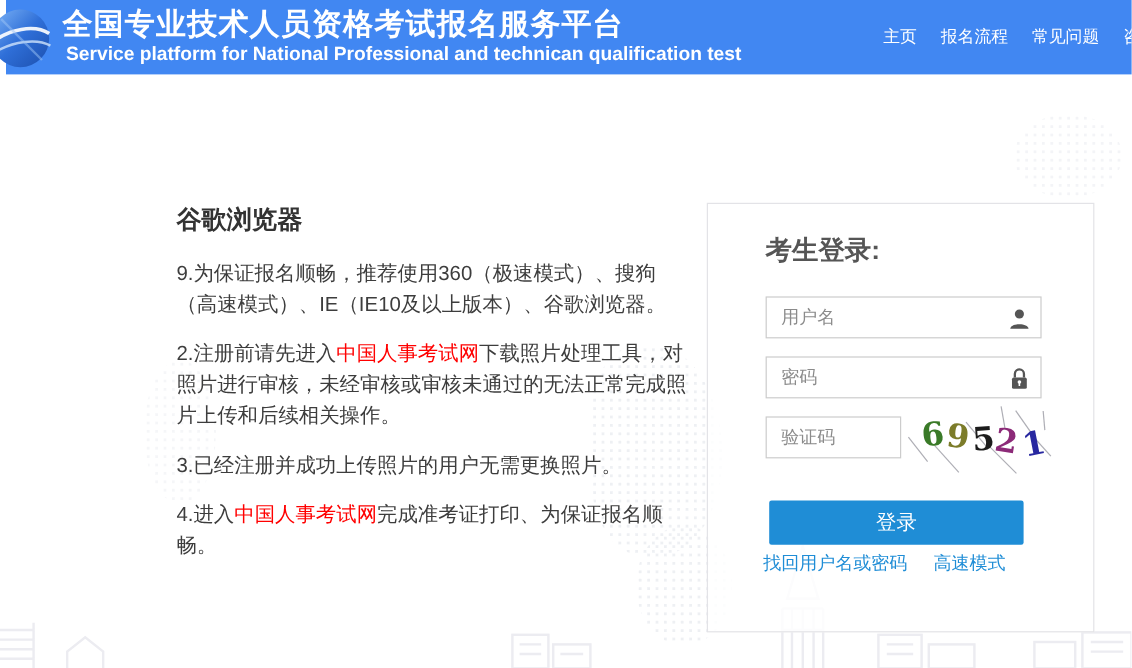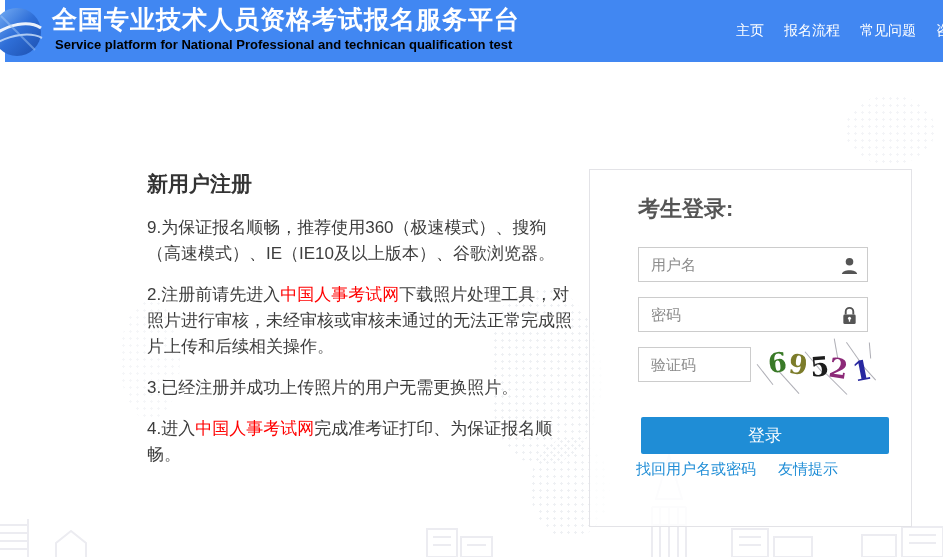--- a/index.html
+++ b/index.html
@@ -23,21 +23,21 @@
     z-index:3;
   }
   .logo{position:absolute;left:-14px;top:6px;width:52px;height:52px;}
   .site-title{
     position:absolute;left:47px;top:3px;
     color:#fff;font-size:25px;font-weight:bold;letter-spacing:1px;
     white-space:nowrap;
   }
   .site-subtitle{
     position:absolute;left:50px;top:37px;
-    color:#000000;font-size:13px;font-weight:bold;white-space:nowrap;
+    color:#ffffff;font-size:16px;font-weight:bold;white-space:nowrap;
   }
   .top-nav{
     position:absolute;right:-16px;top:22px;
     display:flex;gap:20px;
   }
   .top-nav a{
     color:#fff;font-size:14px;text-decoration:none;white-space:nowrap;cursor:pointer;
   }
 
   
@@ -118,21 +118,21 @@
   .n1{left:-14px;top:26px;width:26px;transform:rotate(52deg);}
   .n2{left:8px;top:34px;width:30px;transform:rotate(48deg);}
   .n3{left:34px;top:14px;width:28px;transform:rotate(50deg);}
   .n4{left:52px;top:34px;width:34px;transform:rotate(45deg);}
   .n5{left:74px;top:6px;width:30px;transform:rotate(55deg);}
   .n6{left:88px;top:22px;width:26px;transform:rotate(48deg);}
   .n7{left:60px;top:0px;width:20px;transform:rotate(80deg);}
   .n8{left:96px;top:2px;width:16px;transform:rotate(85deg);}
 
   .login-button{
-    position:absolute;left:51px;top:247px;width:248px;height:37px;
+    position:absolute;left:51px;top:247px;width:212px;height:37px;
     background:var(--accent);border:none;border-radius:2px;
     color:#fff;font-size:17px;cursor:pointer;
     font-family:"Liberation Sans","DejaVu Sans",sans-serif;
   }
   .login-links{
     position:absolute;left:46px;top:290px;display:flex;gap:22px;justify-content:flex-end;
   }
   .login-links a{
     color:var(--accent);font-size:15px;text-decoration:none;cursor:pointer;white-space:nowrap;
   }
@@ -183,21 +183,21 @@
   <div class="site-subtitle">Service platform for National Professional and technican qualification test</div>
   <nav class="top-nav">
     <a>主页</a>
     <a>报名流程</a>
     <a>常见问题</a>
     <a>咨询</a>
   </nav>
 </header>
 
 <section class="notice">
-  <h2>新用户注册</h2>
+  <h2>谷歌浏览器</h2>
   <p>
     <span>9.为保证报名顺畅，推荐使用360（极速模式）、搜狗（高速模式）、IE（IE10及以上版本）、谷歌浏览器。</span>
   </p>
   <p>
     <span>2.注册前请先进入</span><a class="red-link">中国人事考试网</a><span>下载照片处理工具，对照片进行审核，未经审核或审核未通过的无法正常完成照片上传和后续相关操作。</span>
   </p>
   <p>
     <span>3.已经注册并成功上传照片的用户无需更换照片。</span>
   </p>
   <p>
@@ -245,15 +245,15 @@
       <span style="color: rgb(28, 28, 28);">5</span>
       <span style="color: rgb(140, 42, 120);">2</span>
       <span style="color: rgb(40, 40, 160);">1</span>
     </div>
   </div>
 
   <button class="login-button">登录</button>
 
   <div class="login-links">
     <a>找回用户名或密码</a>
-    <a>友情提示</a>
+    <a>高速模式</a>
   </div>
 </aside>
 
 </body></html>

